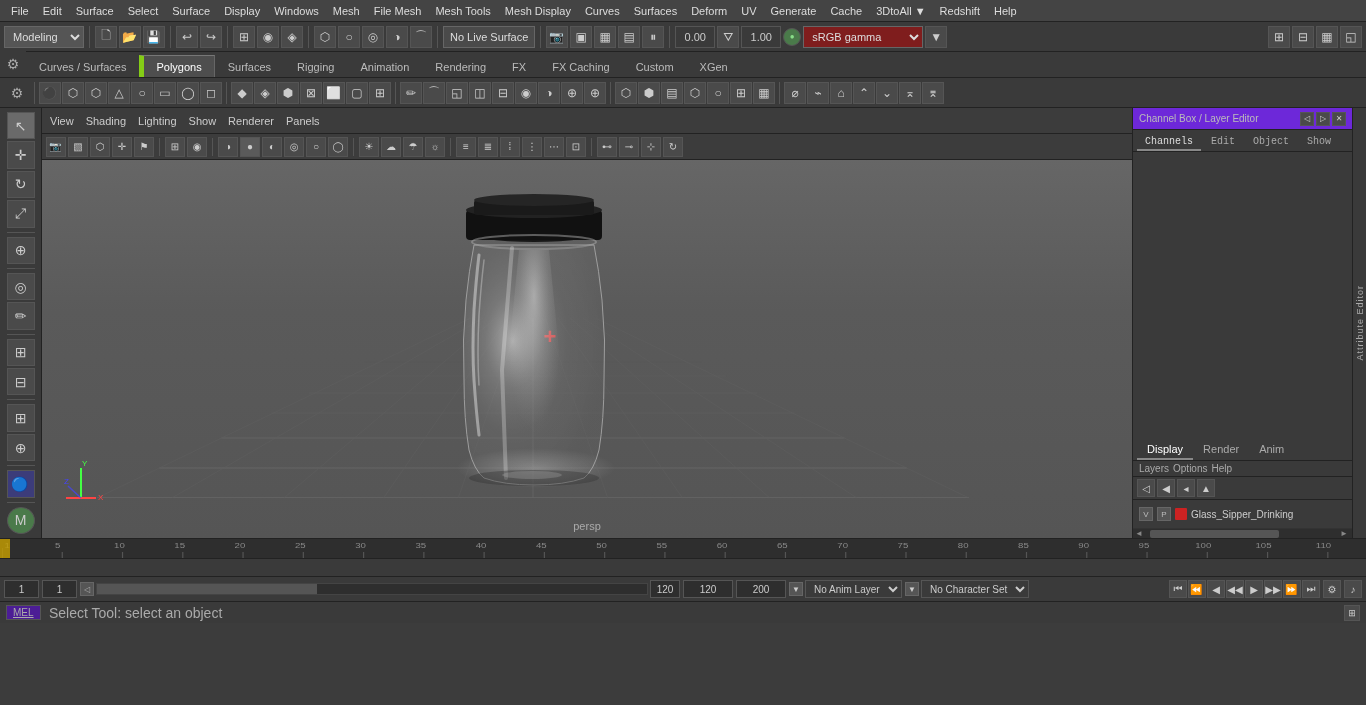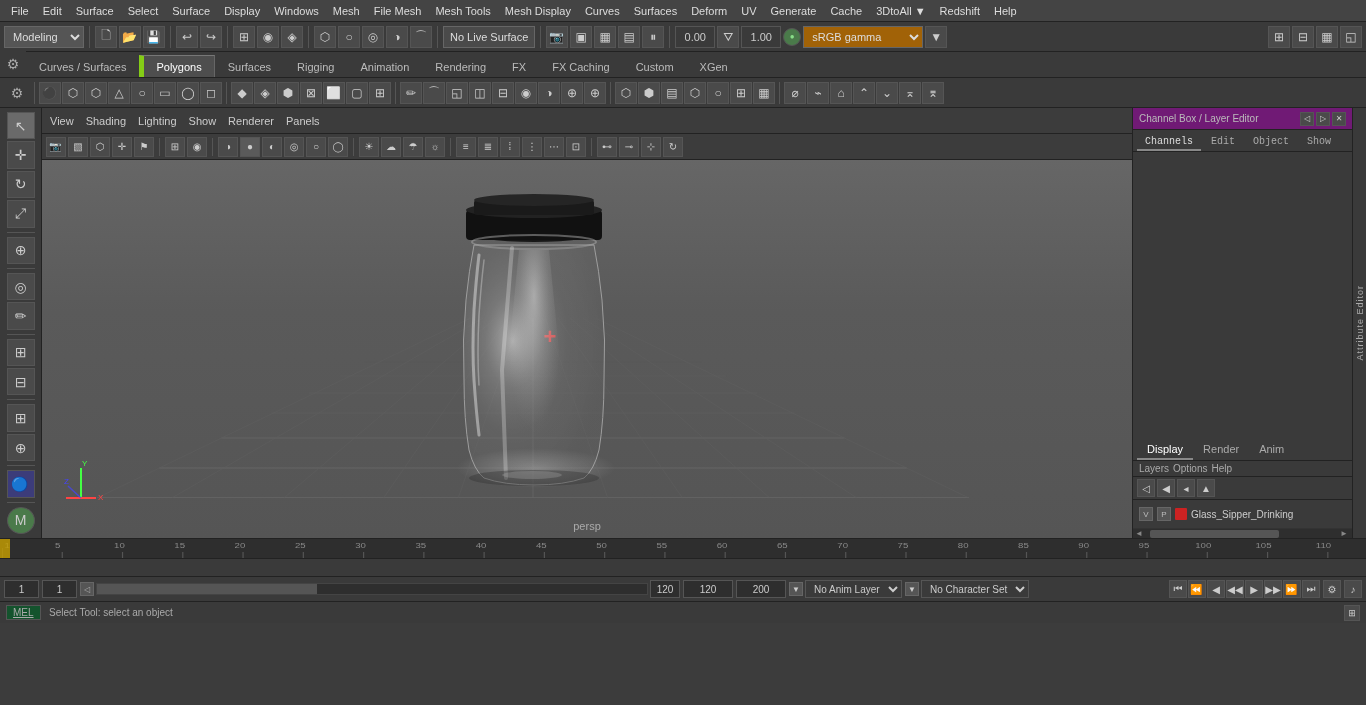--- a/index.html
+++ b/index.html
@@ -54,21 +54,21 @@
     .no-live-surface {
       background: #4a4a4a;
       border: 1px solid #666;
       color: #ddd;
       font-size: 11px;
       height: 22px;
       padding: 0 6px;
       cursor: pointer;
     }
     .gamma-select {
-      background: #a16207;
+      background: #7f1d1d;
       border: 1px solid #666;
       color: #ddd;
       font-size: 11px;
       height: 22px;
       padding: 0 4px;
       min-width: 120px;
     }
     .tb1-num-input {
       width: 40px; height: 22px;
       background: #3a3a3a;
@@ -195,21 +195,21 @@
     
     #right-panel {
       width: 220px;
       background: #3a3a3a;
       border-left: 1px solid #222;
       display: flex;
       flex-direction: column;
     }
     #channel-box-header {
       height: 22px;
-      background: #701a75;
+      background: #6d28d9;
       display: flex;
       align-items: center;
       justify-content: space-between;
       padding: 0 6px;
       border-bottom: 1px solid #222;
       font-size: 10px;
       color: #bbb;
     }
     #channel-box-tabs {
       display: flex;
@@ -396,31 +396,31 @@
       background: #3a3a3a;
       border-top: 1px solid #222;
       display: flex;
       align-items: center;
       padding: 0 6px;
       gap: 8px;
       font-size: 11px;
       color: #aaa;
     }
     #mel-indicator {
-      background: #14532d;
+      background: #4c1d95;
       border: 1px solid #555;
       color: #aaa;
       font-size: 10px;
       padding: 1px 6px;
       min-width: 35px;
       text-decoration: underline;
     }
     #status-text {
       flex: 1;
-      font-size: 10px;
+      font-size: 14px;
       color: #aaa;
     }
     #status-right {
       margin-left: auto;
     }
 
     
     .h-scrollbar {
       height: 10px;
       background: #2e2e2e;

